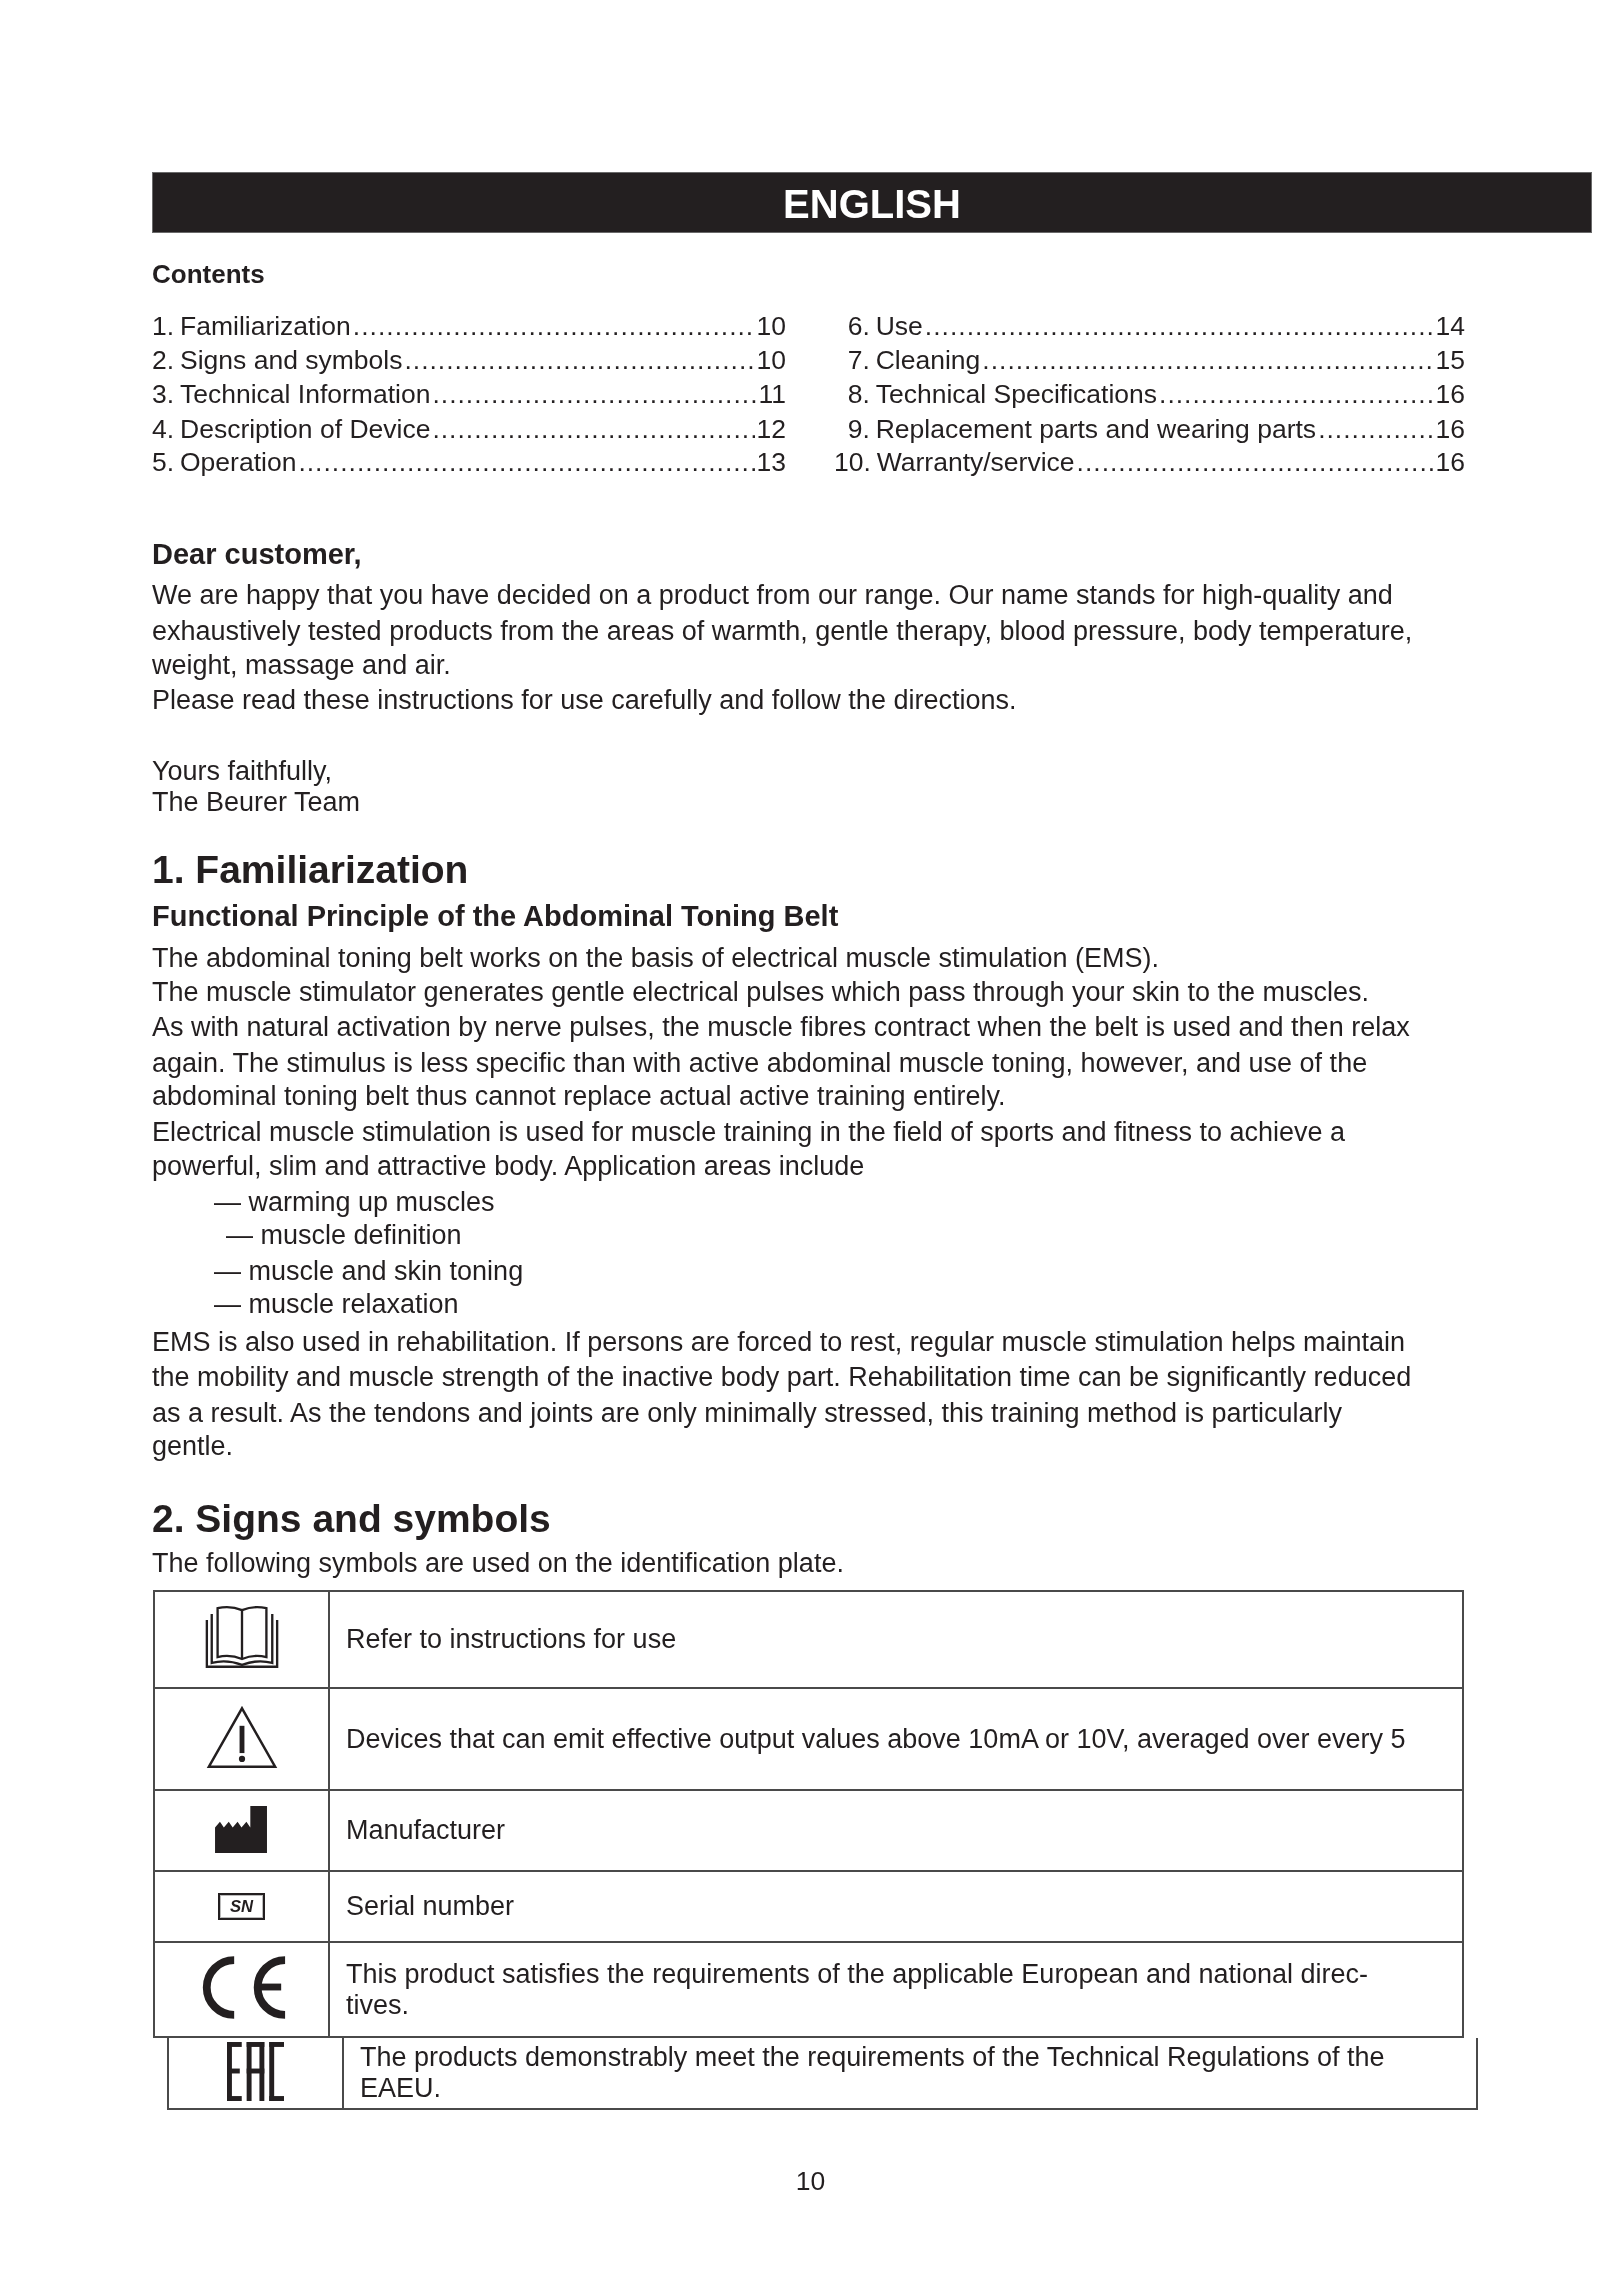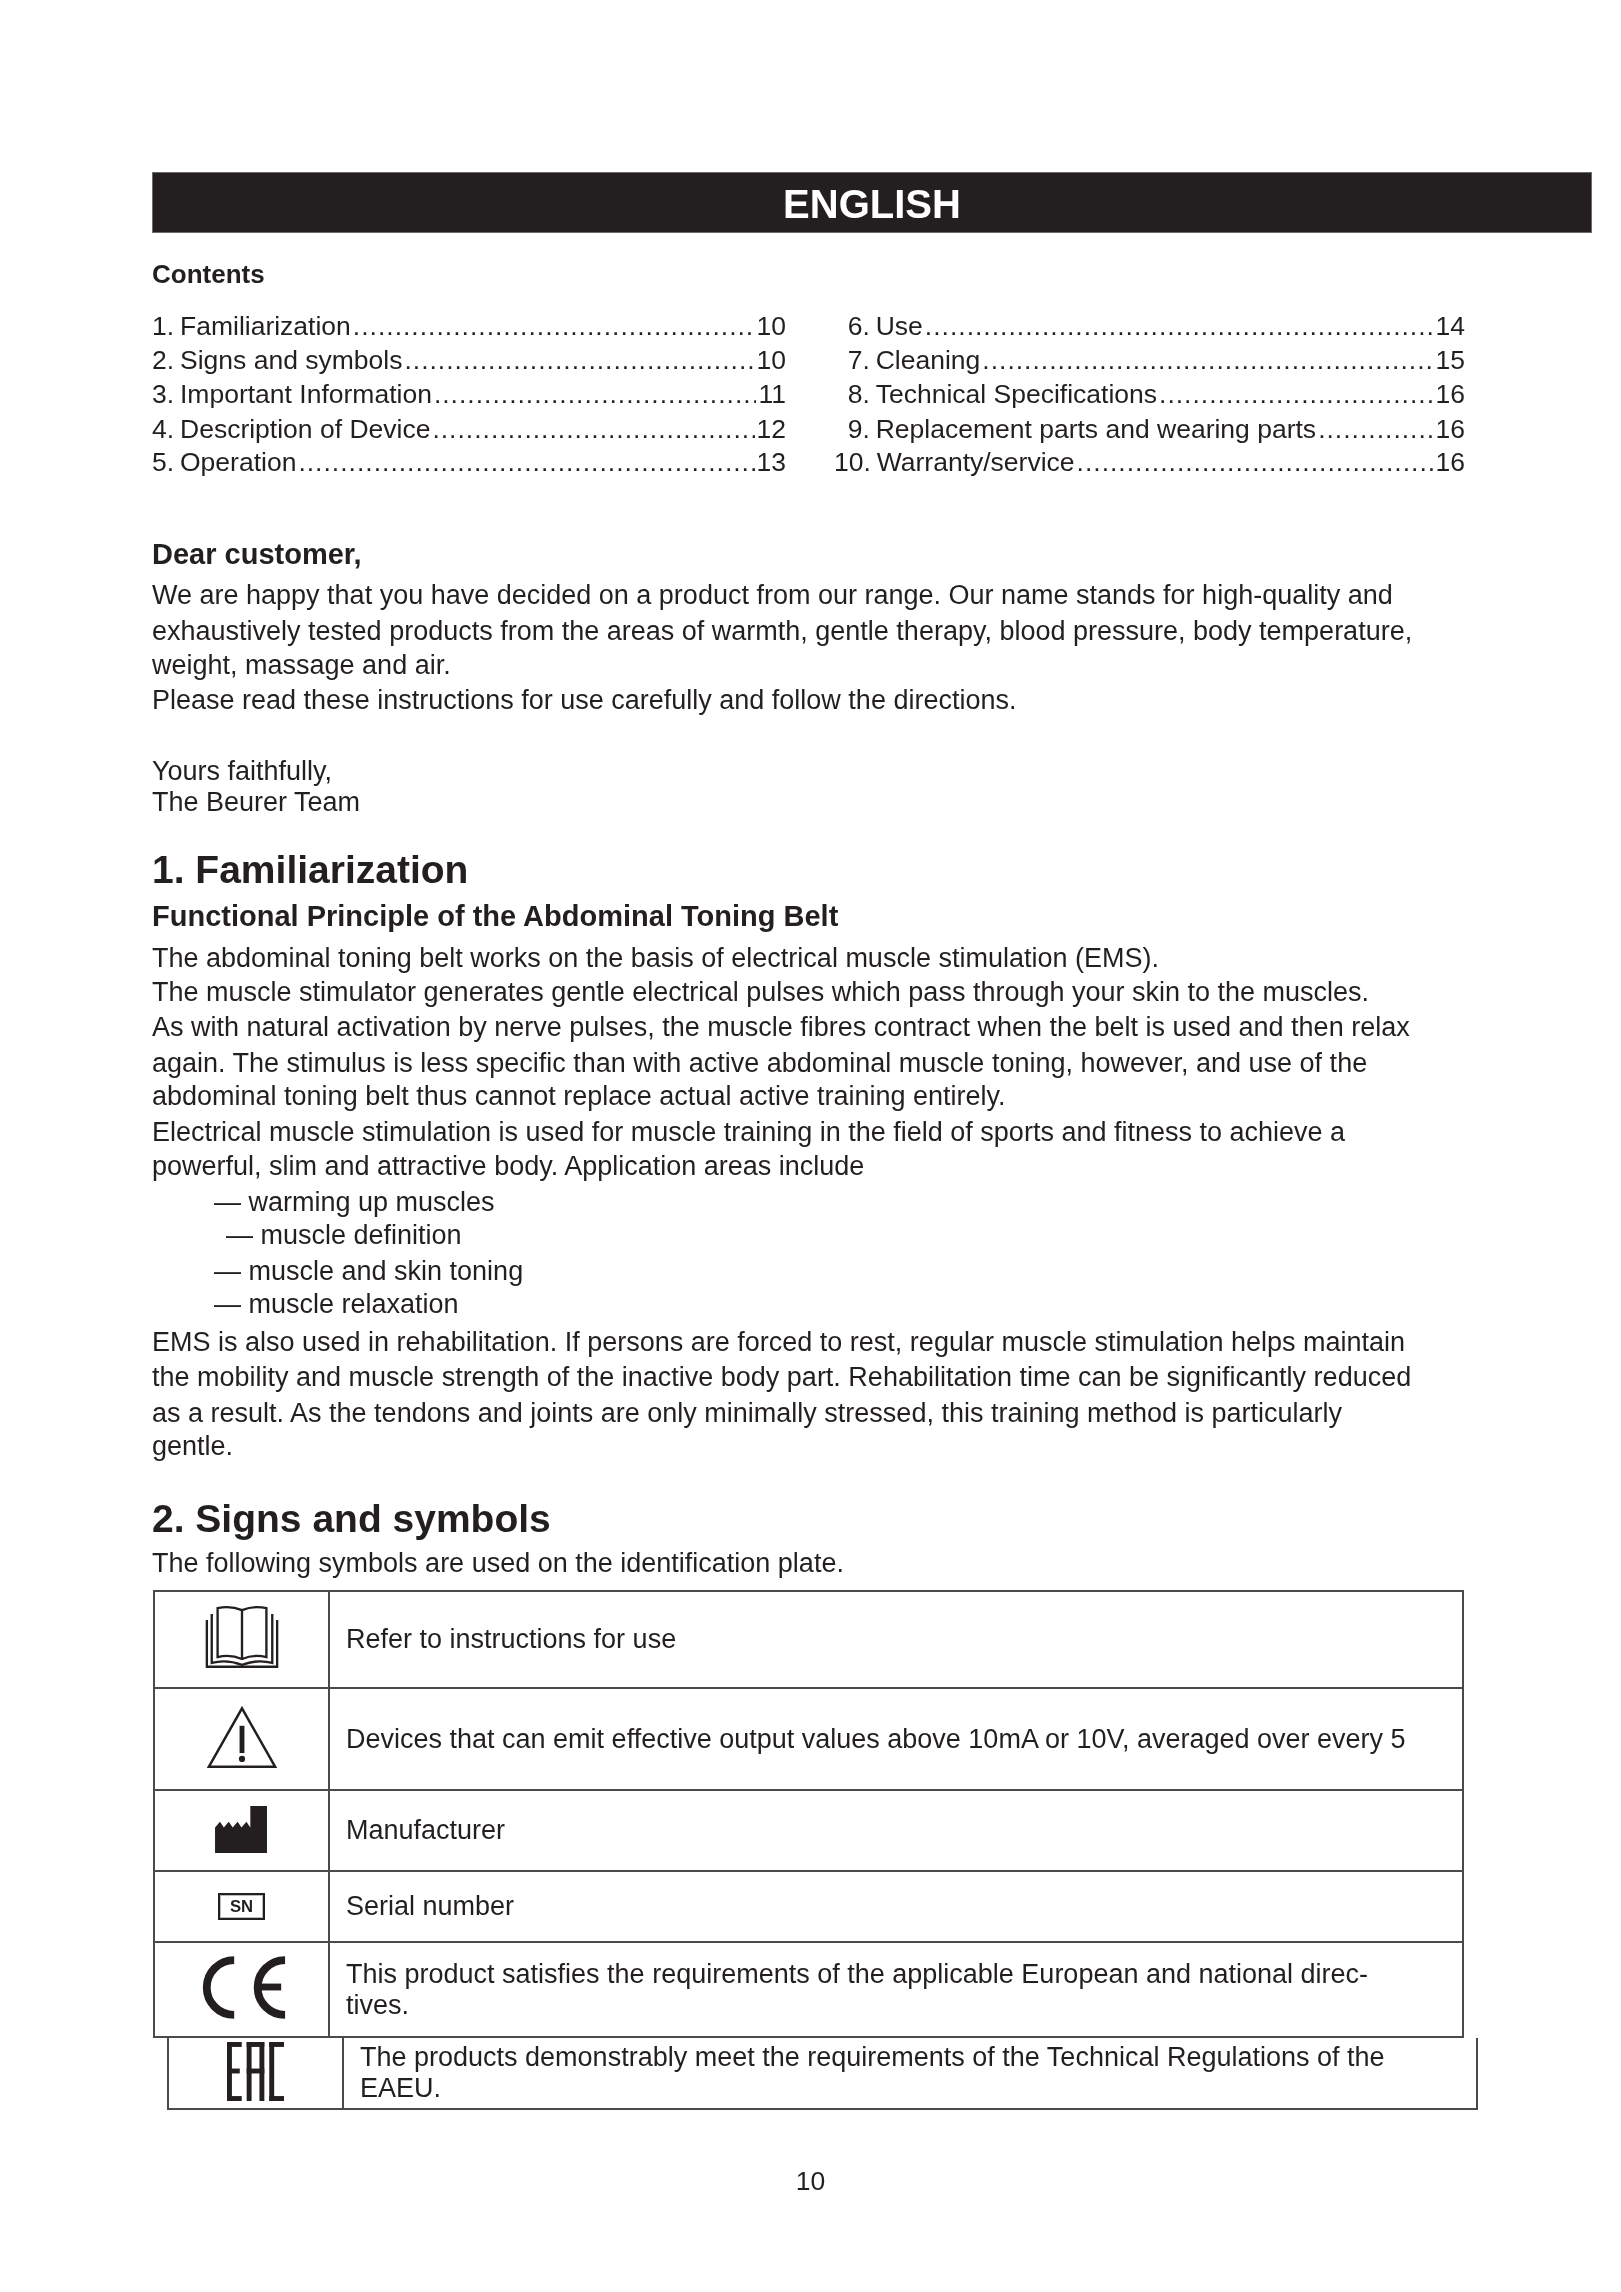--- a/index.html
+++ b/index.html
@@ -20,21 +20,21 @@
   .toc-dots::after { content: "........................................................................................................................................................"; }
   .toc-page { text-align: right; }
   .h2 { font-weight: bold; font-size: 29px; line-height: 33px; }
   .h1 { font-weight: bold; font-size: 39px; line-height: 45px; }
   .body-line { position: absolute; left: 152px; font-size: 27px; line-height: 33px; white-space: nowrap; }
   .bullet-line { position: absolute; left: 214px; font-size: 27px; line-height: 33px; white-space: nowrap; }
   .sym-row { position: absolute; left: 0; width: 1311px; box-sizing: border-box;
              border: 2px solid #4a4a4a; border-top: none; }
   .sym-row.first { border-top: 2px solid #4a4a4a; }
   .sym-icon-cell { position: absolute; left: 0; top: 0; bottom: 0; width: 173px; border-right: 2px solid #4a4a4a;
-                   display: flex; align-items: center; justify-content: center; }
+                   display: flex; align-items: center; justify-content: center; font-style: italic; }
   .sym-text-cell { position: absolute; left: 191px; right: 19.6px; top: 0; bottom: 0;
                    display: flex; flex-direction: column; justify-content: center;
                    font-size: 27px; line-height: 31px; }
   .page-number { left: 0; right: 0; top: 2166px; text-align: center; font-size: 26.5px; line-height: 31px; }
 </style>
 </head>
 <body>
 
 <div class="abs lang-bar">
   <div class="lang-title">ENGLISH</div>
@@ -50,21 +50,21 @@
     <span class="toc-page">10</span>
   </div>
   <div class="toc-row" style="top:34px;">
     <span class="toc-num">2.</span>
     <span class="toc-label">Signs and symbols</span>
     <span class="toc-dots"></span>
     <span class="toc-page">10</span>
   </div>
   <div class="toc-row" style="top:68px;">
     <span class="toc-num">3.</span>
-    <span class="toc-label">Important Information</span>
+    <span class="toc-label">Technical Information</span>
     <span class="toc-dots"></span>
     <span class="toc-page">11</span>
   </div>
   <div class="toc-row" style="top:103px;">
     <span class="toc-num">4.</span>
     <span class="toc-label">Description of Device</span>
     <span class="toc-dots"></span>
     <span class="toc-page">12</span>
   </div>
   <div class="toc-row" style="top:136px;">

